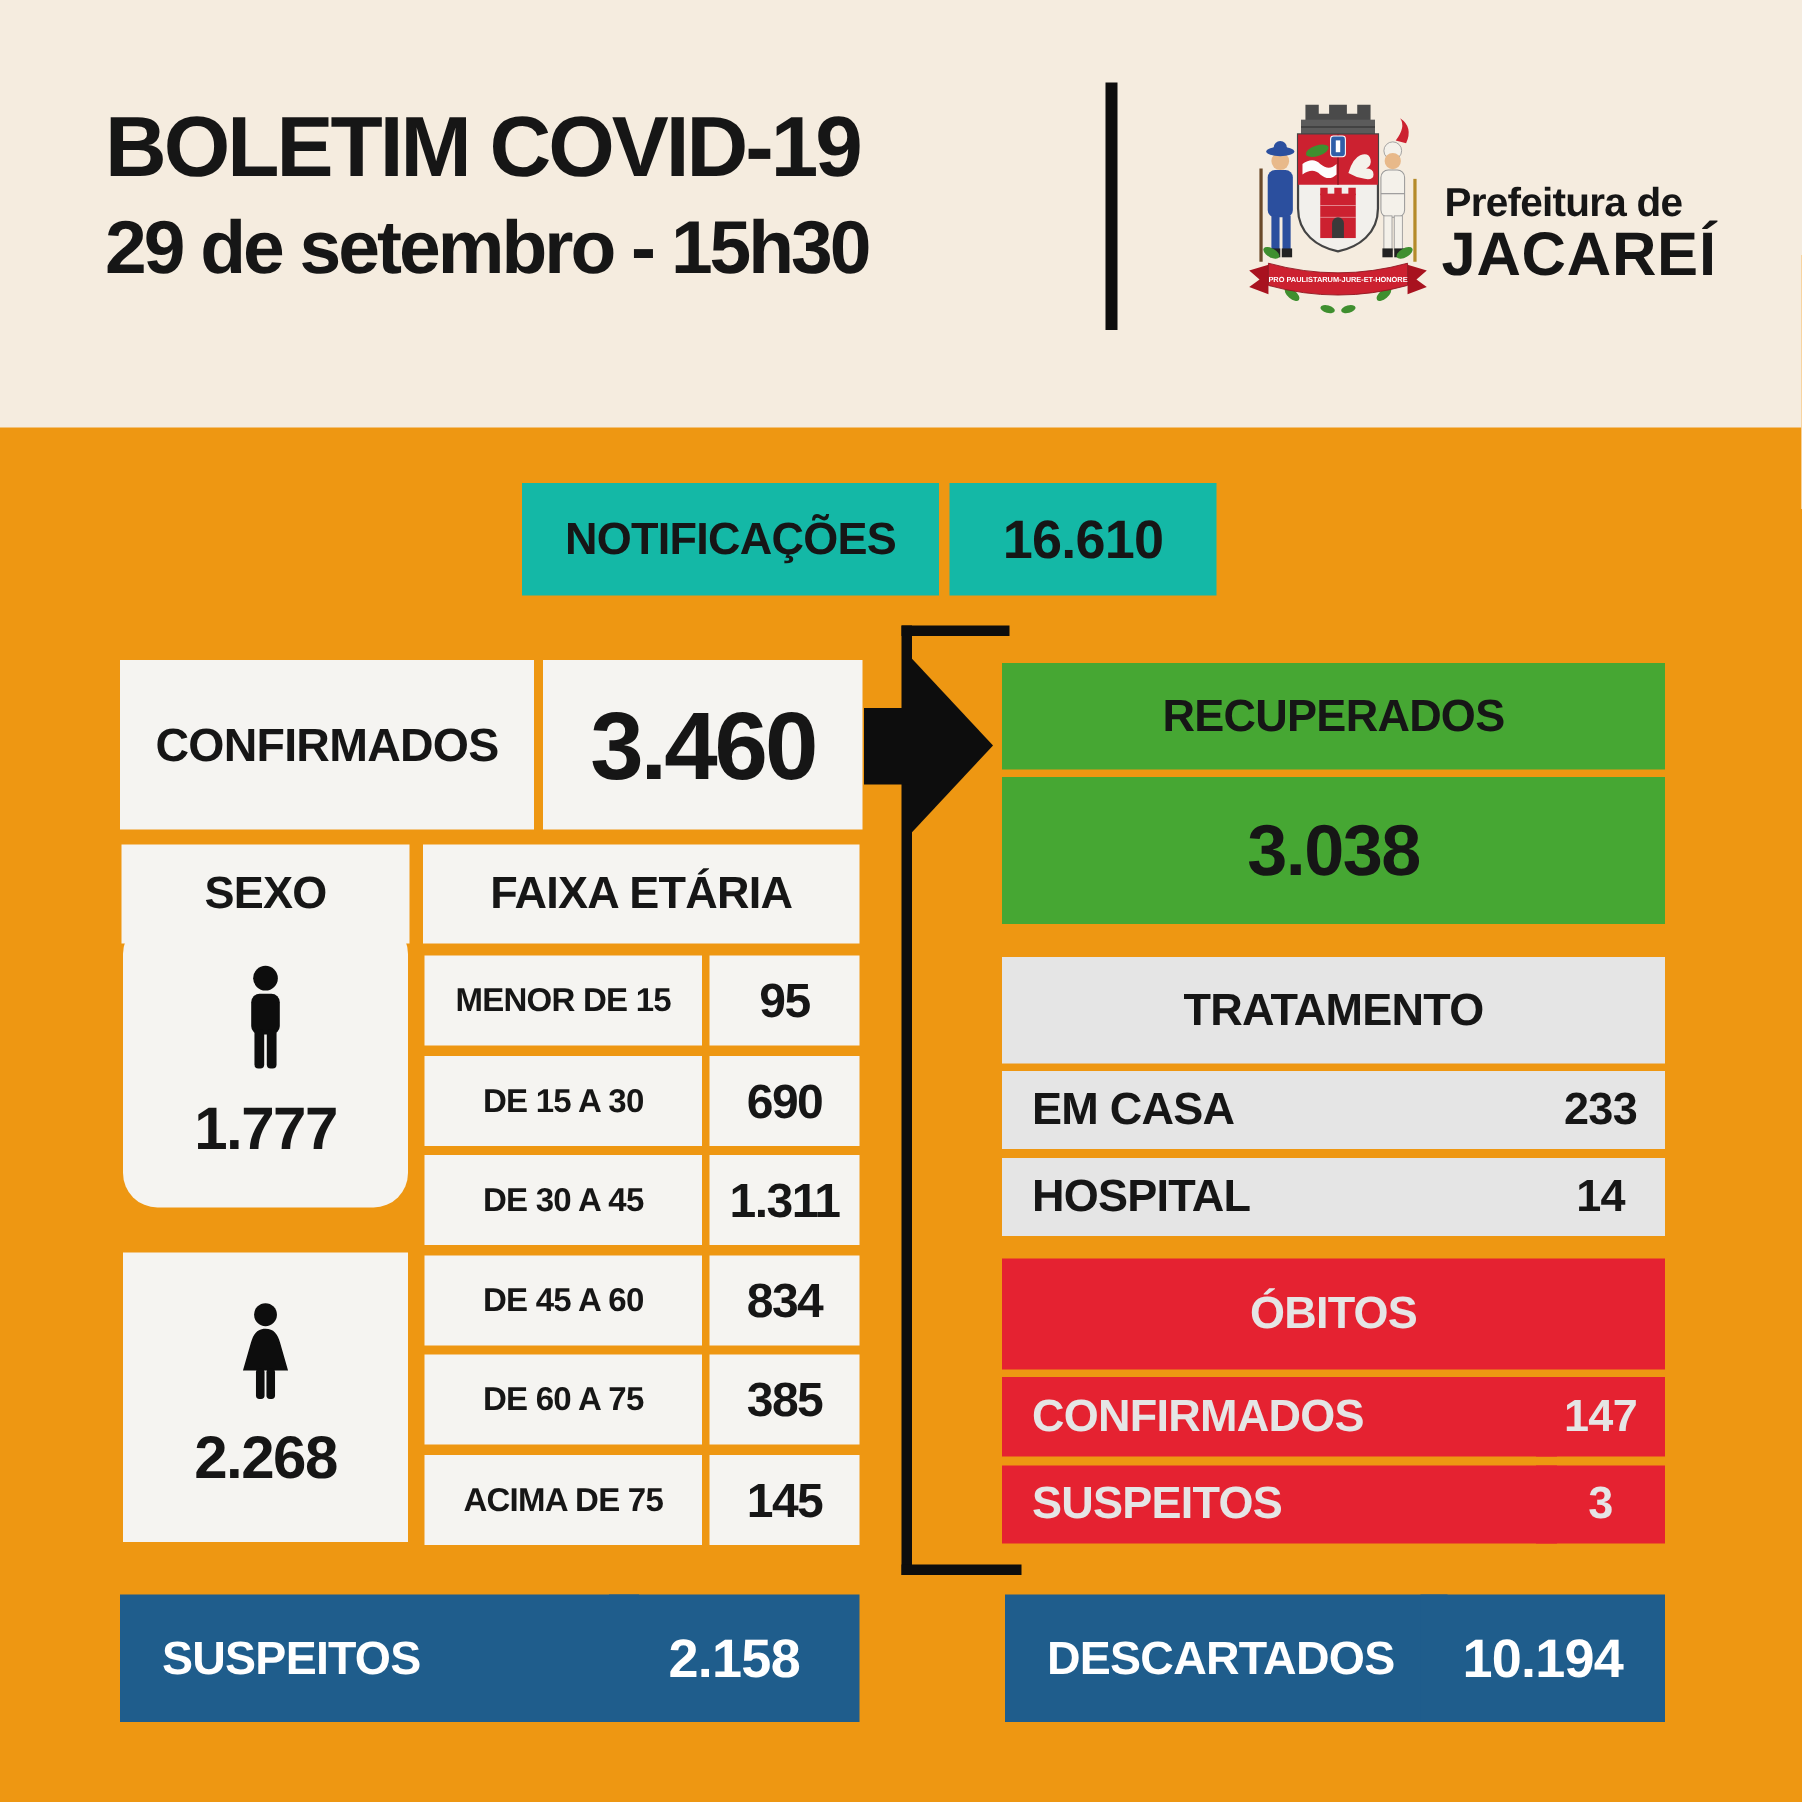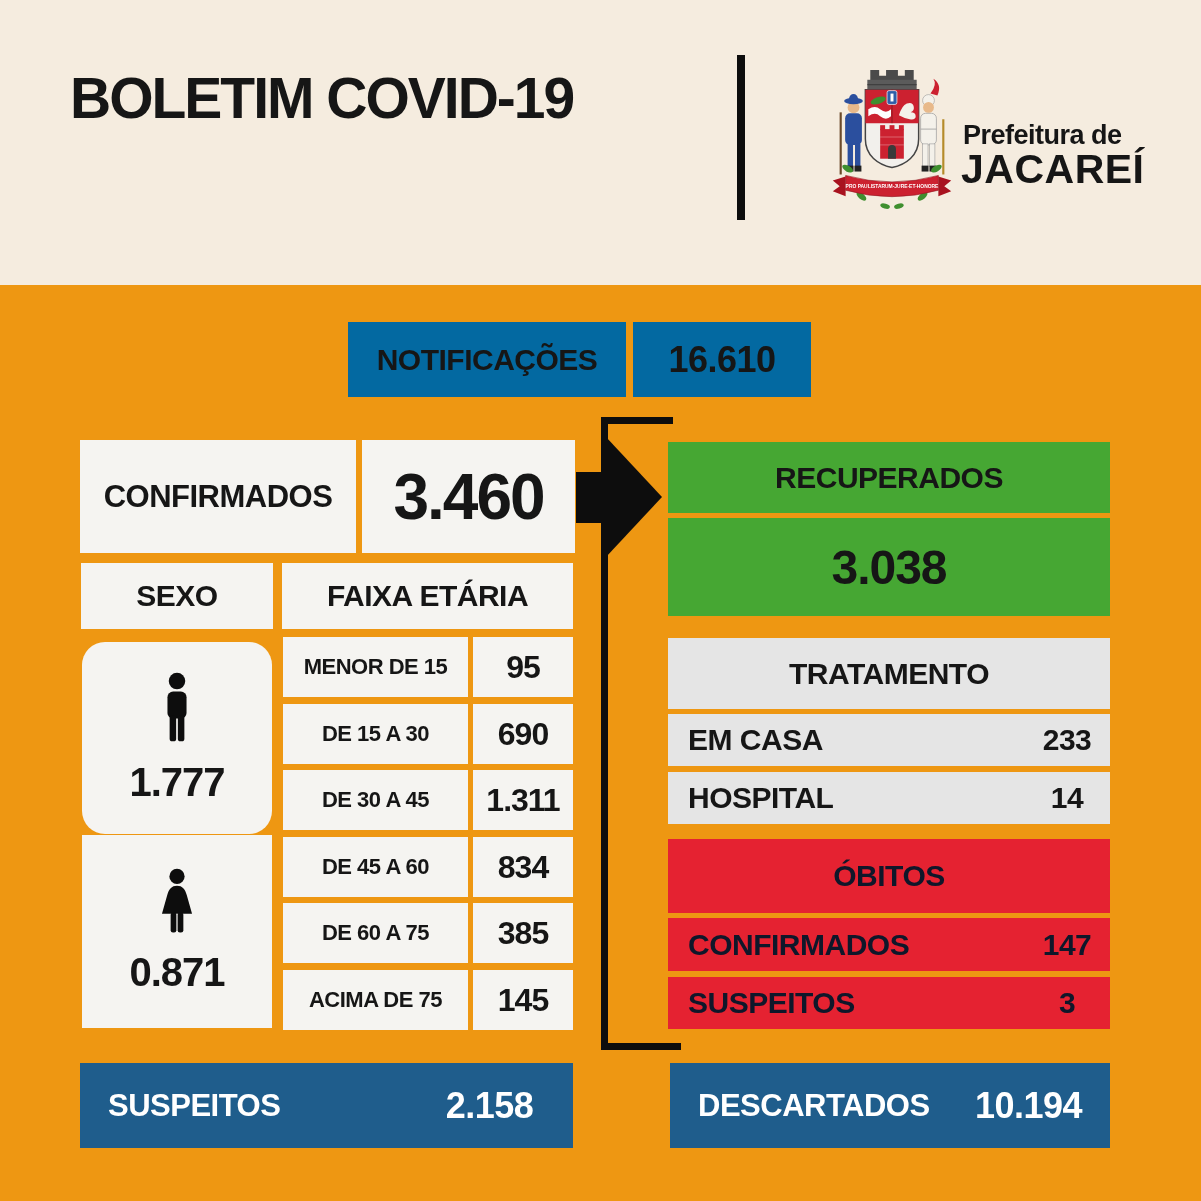--- a/index.html
+++ b/index.html
@@ -8,24 +8,24 @@
     background:#ee9712;
     font-family:"Liberation Sans",sans-serif;
     color:#161616;
   }
   .abs{position:absolute;}
   .box{
     position:absolute;display:flex;align-items:center;justify-content:center;
     font-weight:bold;letter-spacing:-0.5px;white-space:nowrap;
   }
   .white{background:#f5f4f1;}
-  .tan{background:#0369a1;}
+  .tan{background:#14b8a6;}
   .green{background:#46a733;}
   .yellow{background:#e5e5e5;}
-  .red{background:#e52231;color:#0f172a;}
+  .red{background:#e52231;color:#e5e5e5;}
   .blue{background:#1f5d8c;color:#fff;}
   .left-pad{justify-content:flex-start;padding-left:20px;}
   .header-band{position:absolute;left:0;top:0;width:1201px;height:285px;background:#f5ecdf;}
   .title{position:absolute;left:70px;top:70px;font-size:57px;line-height:1.0;font-weight:bold;letter-spacing:-2px;}
   .subtitle{position:absolute;left:70px;top:140px;font-size:50px;line-height:1.0;font-weight:bold;letter-spacing:-2px;}
   .divider{position:absolute;left:737px;top:55px;width:8px;height:165px;background:#0d0d0d;}
   .org-small{position:absolute;left:963px;top:120px;font-size:27px;font-weight:bold;letter-spacing:-0.5px;}
   .org-big{position:absolute;left:961px;top:146px;font-size:41px;font-weight:bold;letter-spacing:0.5px;}
   .bracket{background:#0d0d0d;position:absolute;}
   .arrow-rect{position:absolute;left:576px;top:472px;width:36px;height:51px;background:#0d0d0d;}
@@ -42,20 +42,21 @@
   .val36{font-size:36px;letter-spacing:-0.5px;}
   .val31{font-size:31px;}
 </style>
 </head>
 <body>
 
 <div class="stage">
 
   <div class="header-band">
     <div class="title">BOLETIM COVID-19</div>
+    <div class="subtitle">29 de setembro - 15h30</div>
     <div class="divider"></div>
 
     <svg class="abs" style="left:818px;top:56px;" width="148" height="162" viewBox="0 0 150 160">
 
       <path d="M53,24 h44 v-12 h-9 v6 h-7 v-6 h-12 v6 h-7 v-6 h-9 z" fill="#4a4a4a"></path>
       <rect x="50" y="22" width="50" height="10" fill="#5b5b5b"></rect>
       <line x1="50" y1="27" x2="100" y2="27" stroke="#3a3a3a" stroke-width="1"></line>
 
       <path d="M48,32 h54 v50 c0,17 -13,26 -27,29 c-14,-3 -27,-12 -27,-29 z" fill="#f2f0ec" stroke="#444" stroke-width="1.5"></path>
       <path d="M48,32 h54 v34 h-54 z" fill="#cc2130"></path>
@@ -123,37 +124,37 @@
   <div class="bracket" style="left:601px;top:1043px;width:80px;height:7px;"></div>
   <div class="arrow-rect"></div>
   <div class="arrow-tri"></div>
 
   <div class="box white val31" style="left:80px;top:440px;width:276px;height:113px;">CONFIRMADOS</div>
   <div class="box white num-big" style="left:362px;top:440px;width:213px;height:113px;">3.460</div>
 
   <div class="box white hdr30" style="left:81px;top:563px;width:192px;height:66px;">SEXO</div>
   <div class="box white hdr30" style="left:282px;top:563px;width:291px;height:66px;">FAIXA ETÁRIA</div>
 
-  <div class="box white sex-cell" style="left:82px;top:642px;width:190px;height:192px;border-radius:23px;">
+  <div class="box white sex-cell" style="left:82px;top:613px;width:190px;height:192px;border-radius:23px;">
     <svg width="52" height="78" viewBox="0 0 24 36">
       <circle cx="12" cy="4.2" r="3.8" fill="#0d0d0d"></circle>
       <rect x="7.6" y="9" width="8.8" height="12.5" rx="2.6" fill="#0d0d0d"></rect>
       <rect x="8.6" y="20" width="3" height="12" rx="1.2" fill="#0d0d0d"></rect>
       <rect x="12.4" y="20" width="3" height="12" rx="1.2" fill="#0d0d0d"></rect>
     </svg>
     <div class="sex-num">1.777</div>
   </div>
   <div class="box white sex-cell" style="left:82px;top:835px;width:190px;height:193px;">
     <svg width="52" height="72" viewBox="0 0 24 34">
       <circle cx="12" cy="4" r="3.6" fill="#0d0d0d"></circle>
       <path d="M12,8.4 c2.6,0 3.8,1.6 4.6,4.4 l2.5,8.8 h-14.2 l2.5,-8.8 c0.8,-2.8 2,-4.4 4.6,-4.4 z" fill="#0d0d0d"></path>
       <rect x="9" y="21" width="2.7" height="9.5" rx="1.1" fill="#0d0d0d"></rect>
       <rect x="12.3" y="21" width="2.7" height="9.5" rx="1.1" fill="#0d0d0d"></rect>
     </svg>
-    <div class="sex-num">0.871</div>
+    <div class="sex-num">2.268</div>
   </div>
 
   <div class="box white age-label" style="left:283px;top:637px;width:185px;height:60px;">MENOR DE 15</div>
   <div class="box white age-val" style="left:473px;top:637px;width:100px;height:60px;">95</div>
 
   <div class="box white age-label" style="left:283px;top:704px;width:185px;height:60px;">DE 15 A 30</div>
   <div class="box white age-val" style="left:473px;top:704px;width:100px;height:60px;">690</div>
 
   <div class="box white age-label" style="left:283px;top:770px;width:185px;height:60px;">DE 30 A 45</div>
   <div class="box white age-val" style="left:473px;top:770px;width:100px;height:60px;">1.311</div>

